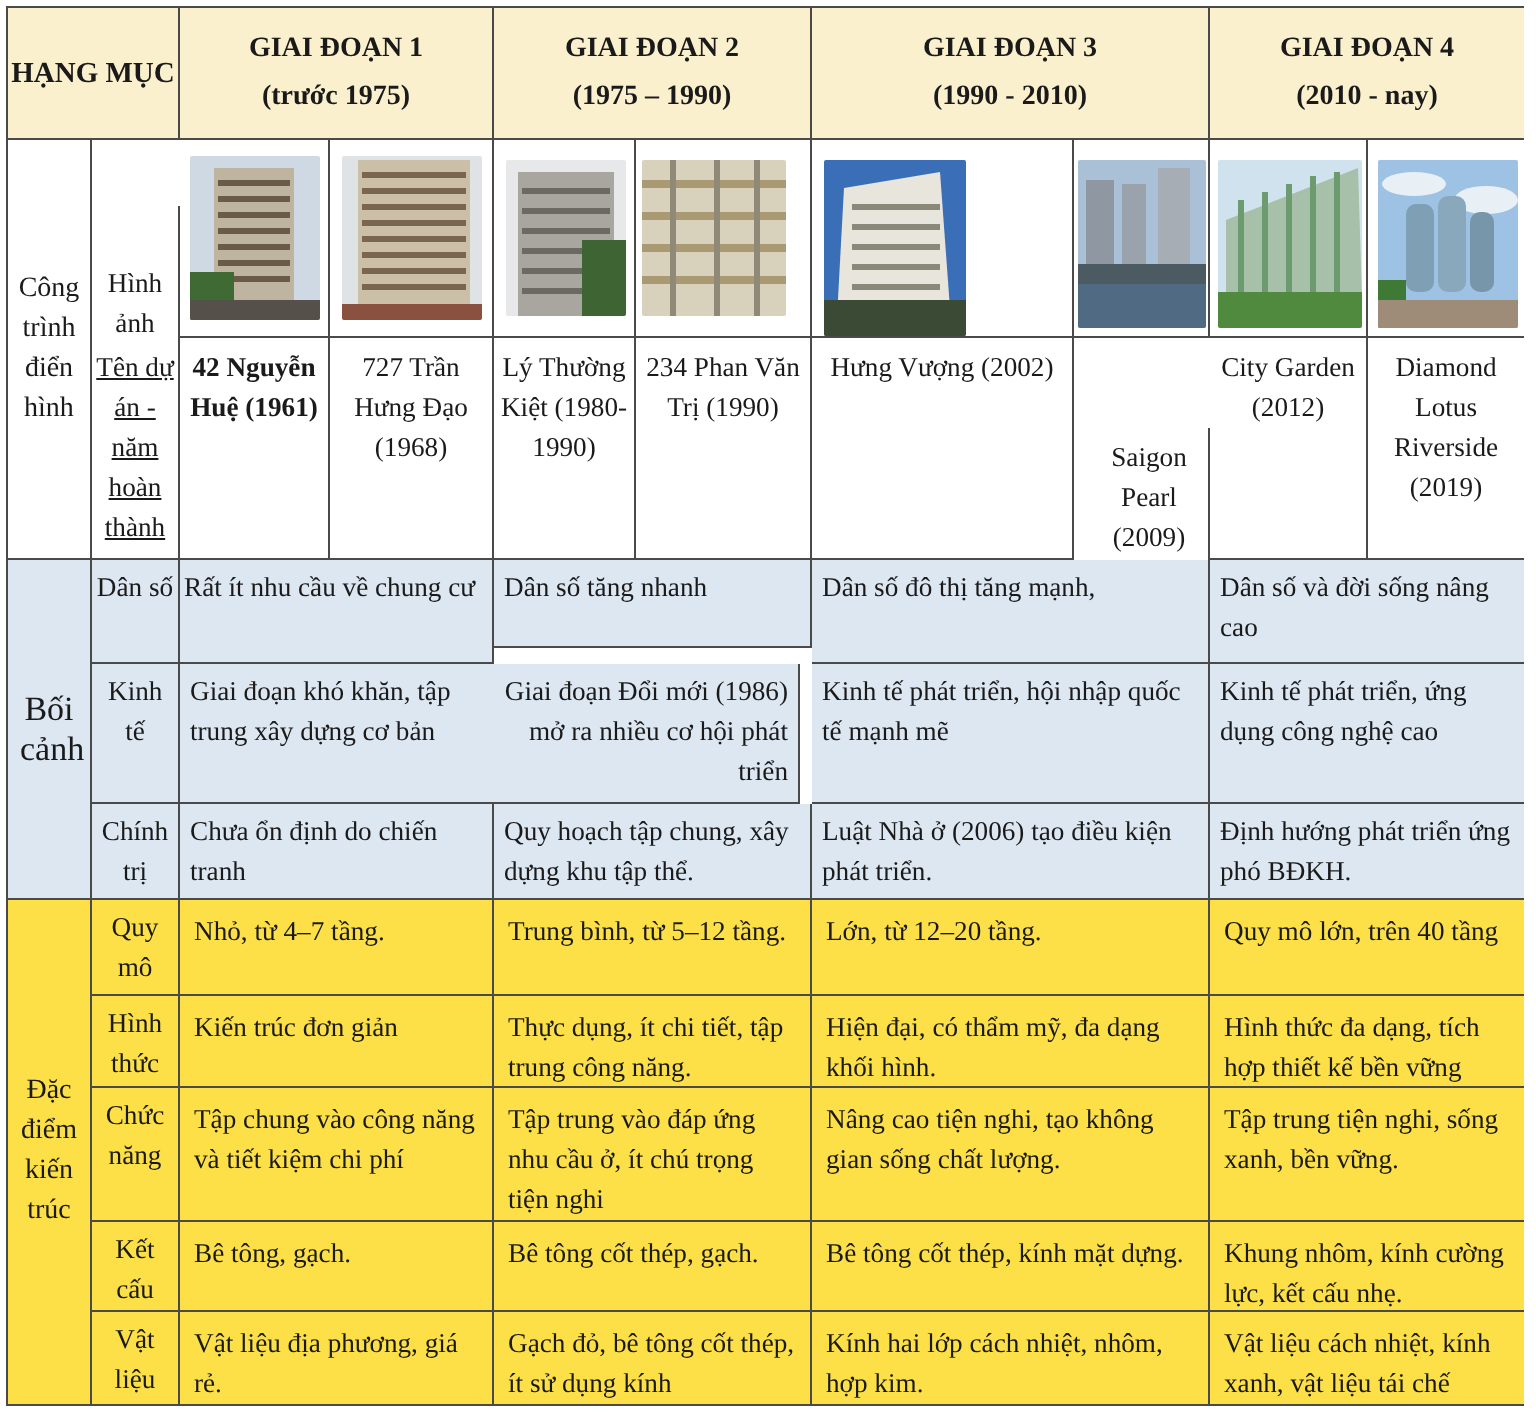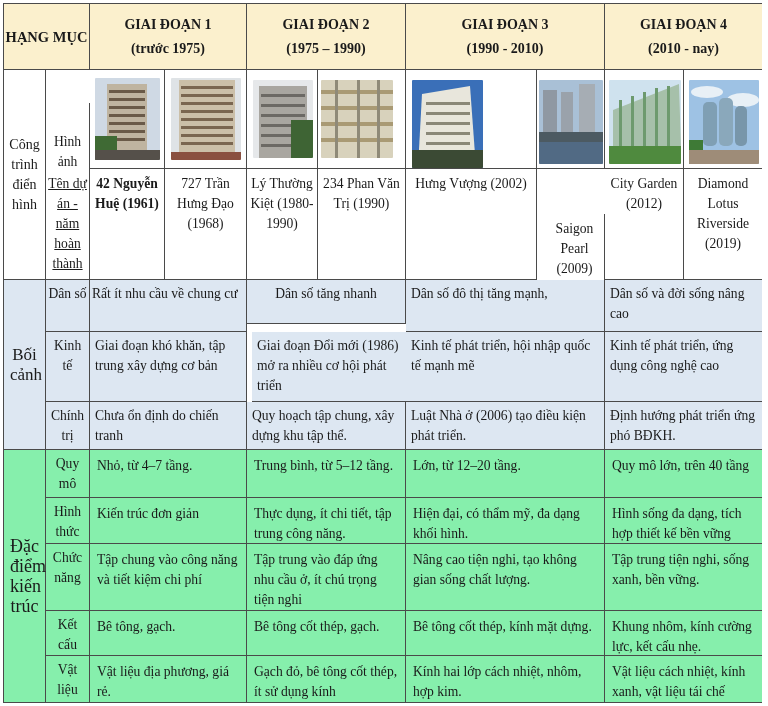--- a/index.html
+++ b/index.html
@@ -3,21 +3,21 @@
 <meta charset="utf-8">
 <style>
   html,body{margin:0;padding:0;background:#ffffff;}
   body{width:768px;height:706px;position:relative;overflow:hidden;font-family:"Liberation Serif","DejaVu Serif",serif;color:#1a1a1a;}
   .tbl{position:absolute;left:3px;top:3px;width:759px;height:700px;border:1.5px solid #4a4a4a;box-sizing:border-box;}
   .cell{position:absolute;box-sizing:border-box;border-right:1px solid #4a4a4a;border-bottom:1px solid #4a4a4a;font-size:13.6px;line-height:20px;}
   .hdr{background:#fbf0cd;font-weight:bold;text-align:center;display:flex;flex-direction:column;justify-content:center;align-items:center;font-size:14px;line-height:24px;}
   .hdr.first{font-size:14.5px;}
   .white{background:#ffffff;}
   .blue{background:#dde7f2;}
-  .green{background:#86efac;}
+  .green{background:#fde047;}
   .center{text-align:center;text-decoration:underline;}
   .lbl{text-align:center;display:flex;flex-direction:column;justify-content:center;}
   .sub{text-align:center;padding-top:4px;}
   .txt{padding:4px 5px 0 5px;}
   .txt2{padding:6px 7px 0 7px;}
   .img{position:absolute;border-radius:1px;overflow:hidden;}
   .nameText{text-align:center;padding-top:5px;}
 </style>
 </head>
 <body>
@@ -198,37 +198,37 @@
   <div class="cell blue lbl" style="left:0;top:276px;width:42px;height:170px;font-size:17px;padding:0 6px;">
     <span>Bối cảnh</span>
   </div>
 
   <div class="cell blue sub" style="left:42px;top:276px;width:44px;height:52px;">
     <span>Dân số</span>
   </div>
   <div class="cell blue txt" style="left:86px;top:276px;width:157px;height:52px;padding-left:2px;">
     <span>Rất ít nhu cầu về chung cư</span>
   </div>
-  <div class="cell blue txt" style="left:243px;top:276px;width:159px;height:44px;text-align:center;">
+  <div class="cell blue txt" style="left:243px;top:276px;width:159px;height:44px;">
     <span>Dân số tăng nhanh</span>
   </div>
   <div class="cell blue txt" style="left:402px;top:276px;width:199px;height:52px;">
     <span>Dân số đô thị tăng mạnh,</span>
   </div>
   <div class="cell blue txt" style="left:601px;top:276px;width:157px;height:52px;border-right:none;">
     <span>Dân số và đời sống nâng cao</span>
   </div>
 
   <div class="cell blue sub" style="left:42px;top:328px;width:44px;height:70px;padding:4px 8px 0;">
     <span>Kinh tế</span>
   </div>
   <div class="cell blue txt" style="left:86px;top:328px;width:157px;height:70px;">
     <span>Giai đoạn khó khăn, tập trung xây dựng cơ bản</span>
   </div>
-  <div class="cell blue txt" style="left:248px;top:328px;width:159px;height:70px;">
+  <div class="cell blue txt" style="left:237px;top:328px;width:159px;height:70px;text-align:right;">
     <span>Giai đoạn Đổi mới (1986) mở ra nhiều cơ hội phát triển</span>
   </div>
   <div class="cell blue txt" style="left:402px;top:328px;width:199px;height:70px;">
     <span>Kinh tế phát triển, hội nhập quốc tế mạnh mẽ</span>
   </div>
   <div class="cell blue txt" style="left:601px;top:328px;width:157px;height:70px;border-right:none;">
     <span>Kinh tế phát triển, ứng dụng công nghệ cao</span>
   </div>
 
   <div class="cell blue sub" style="left:42px;top:398px;width:44px;height:48px;">
@@ -240,21 +240,21 @@
   <div class="cell blue txt" style="left:243px;top:398px;width:159px;height:48px;">
     <span>Quy hoạch tập chung, xây dựng khu tập thể.</span>
   </div>
   <div class="cell blue txt" style="left:402px;top:398px;width:199px;height:48px;">
     <span>Luật Nhà ở (2006) tạo điều kiện phát triển.</span>
   </div>
   <div class="cell blue txt" style="left:601px;top:398px;width:157px;height:48px;border-right:none;">
     <span>Định hướng phát triển ứng phó BĐKH.</span>
   </div>
 
-  <div class="cell green lbl" style="left:0;top:446px;width:42px;height:252px;font-size:18px;padding:0 6px;border-bottom:none;">
+  <div class="cell green lbl" style="left:0;top:446px;width:42px;height:252px;font-size:14px;padding:0 6px;border-bottom:none;">
     <span>Đặc điểm kiến trúc</span>
   </div>
 
   <div class="cell green sub" style="left:42px;top:446px;width:44px;height:48px;padding:4px 8px 0;">
     <span>Quy mô</span>
   </div>
   <div class="cell green txt2" style="left:86px;top:446px;width:157px;height:48px;">
     <span>Nhỏ, từ 4–7 tầng.</span>
   </div>
   <div class="cell green txt2" style="left:243px;top:446px;width:159px;height:48px;">
@@ -273,21 +273,21 @@
   <div class="cell green txt2" style="left:86px;top:494px;width:157px;height:46px;">
     <span>Kiến trúc đơn giản</span>
   </div>
   <div class="cell green txt2" style="left:243px;top:494px;width:159px;height:46px;">
     <span>Thực dụng, ít chi tiết, tập trung công năng.</span>
   </div>
   <div class="cell green txt2" style="left:402px;top:494px;width:199px;height:46px;">
     <span>Hiện đại, có thẩm mỹ, đa dạng khối hình.</span>
   </div>
   <div class="cell green txt2" style="left:601px;top:494px;width:157px;height:46px;border-right:none;">
-    <span>Hình sống đa dạng, tích hợp thiết kế bền vững</span>
+    <span>Hình thức đa dạng, tích hợp thiết kế bền vững</span>
   </div>
 
   <div class="cell green sub" style="left:42px;top:540px;width:44px;height:67px;padding:4px 4px 0;">
     <span>Chức năng</span>
   </div>
   <div class="cell green txt2" style="left:86px;top:540px;width:157px;height:67px;">
     <span>Tập chung vào công năng và tiết kiệm chi phí</span>
   </div>
   <div class="cell green txt2" style="left:243px;top:540px;width:159px;height:67px;">
     <span>Tập trung vào đáp ứng nhu cầu ở, ít chú trọng tiện nghi</span>

